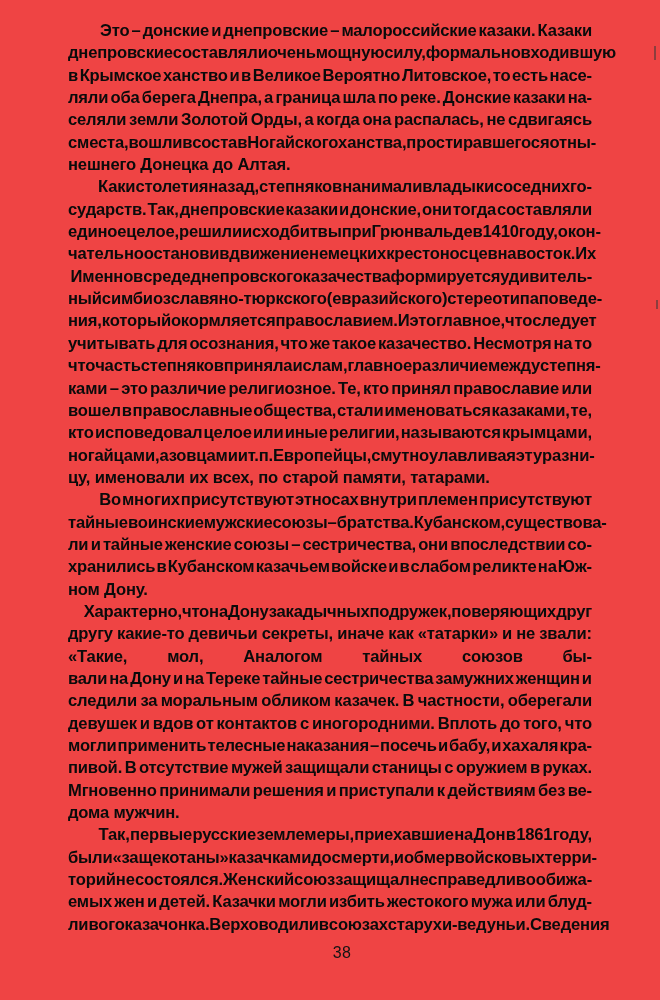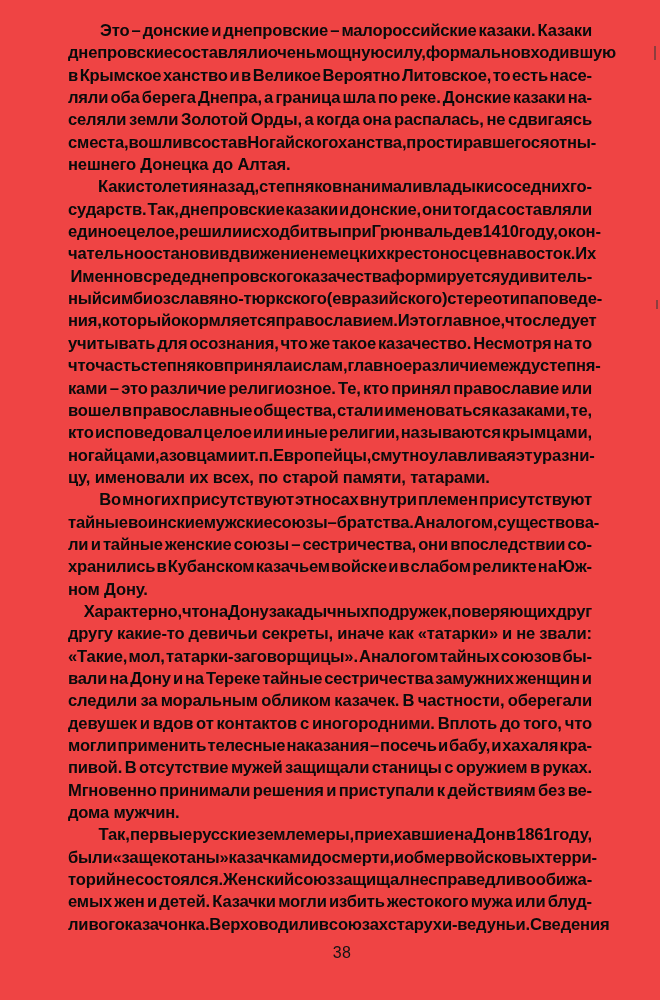--- a/index.html
+++ b/index.html
@@ -338,21 +338,21 @@
           <span>племен</span>
           <span>присутствуют</span>
         </span>
       <span class="ln j">
           <span>тайные</span>
           <span>воинские</span>
           <span>мужские</span>
           <span>союзы</span>
           <span>–</span>
           <span>братства.</span>
-          <span>Аналогом,</span>
+          <span>Кубанском,</span>
           <span>существова-</span>
         </span>
       <span class="ln j">
           <span>ли</span>
           <span>и</span>
           <span>тайные</span>
           <span>женские</span>
           <span>союзы</span>
           <span>–</span>
           <span>сестричества,</span>
@@ -396,21 +396,20 @@
           <span>иначе</span>
           <span>как</span>
           <span>«татарки»</span>
           <span>и</span>
           <span>не</span>
           <span>звали:</span>
         </span>
       <span class="ln j">
           <span>«Такие,</span>
           <span>мол,</span>
-          <span>татарки-заговорщицы».</span>
           <span>Аналогом</span>
           <span>тайных</span>
           <span>союзов</span>
           <span>бы-</span>
         </span>
       <span class="ln j">
           <span>вали</span>
           <span>на</span>
           <span>Дону</span>
           <span>и</span>

